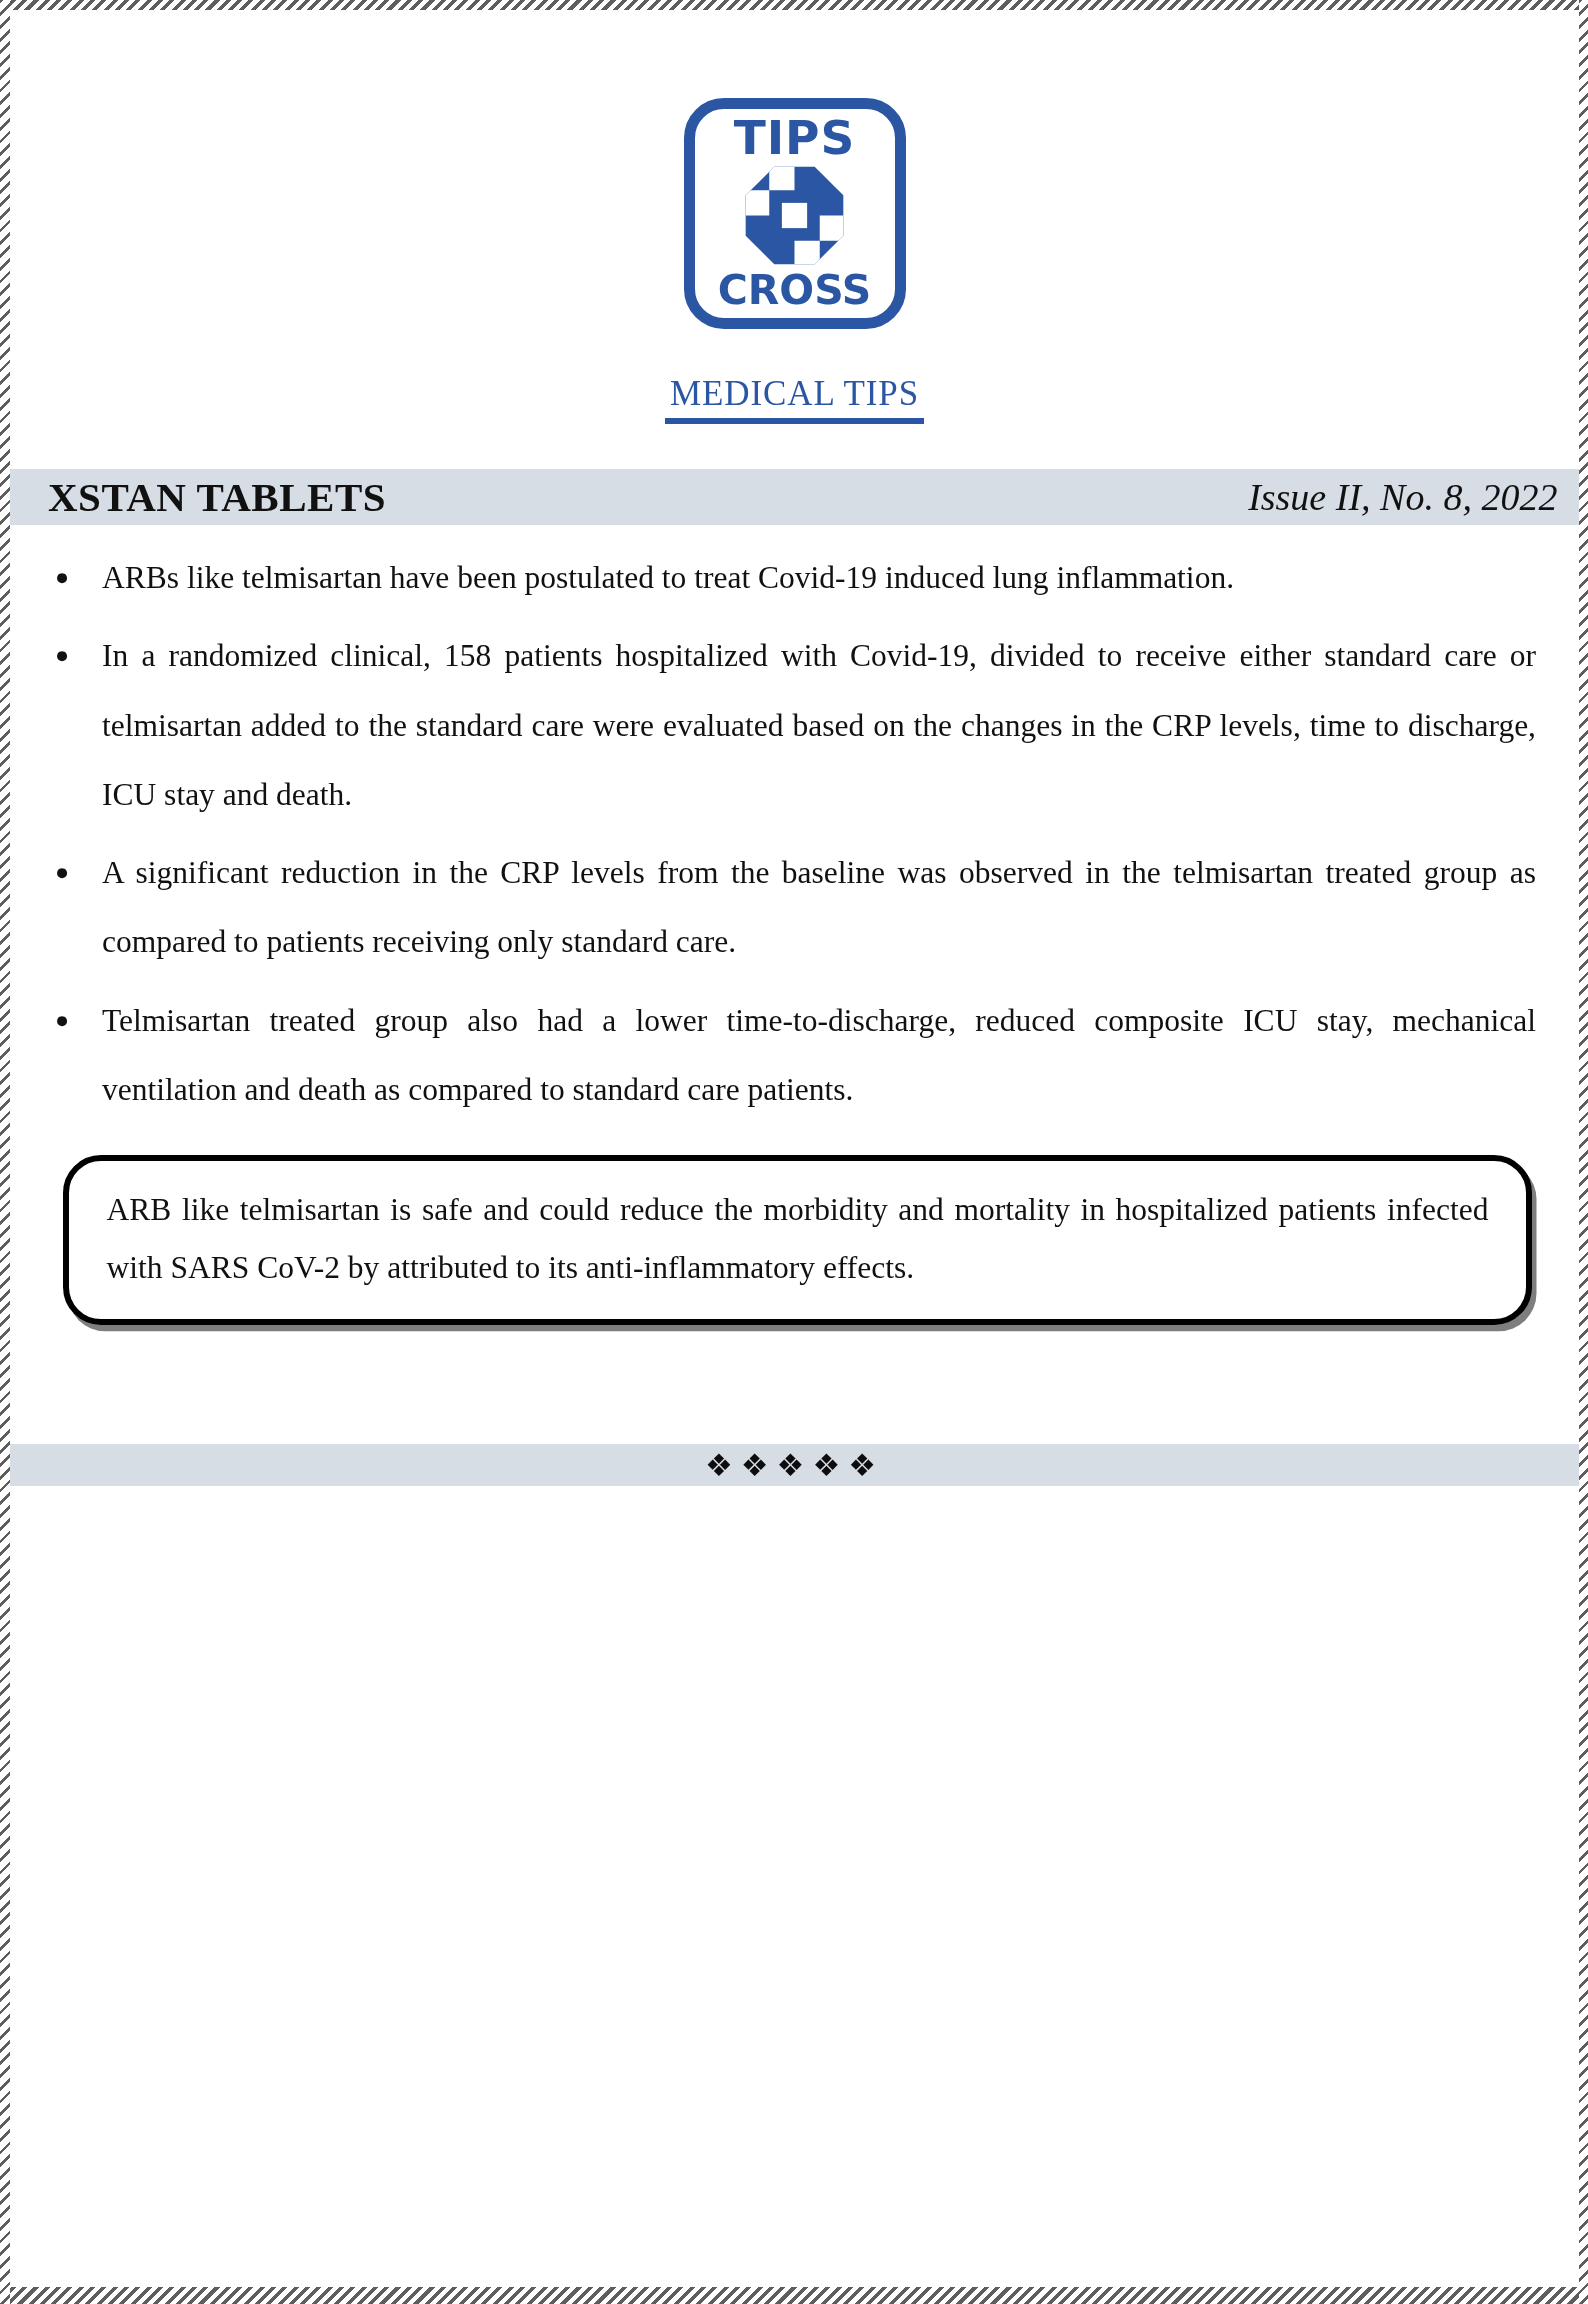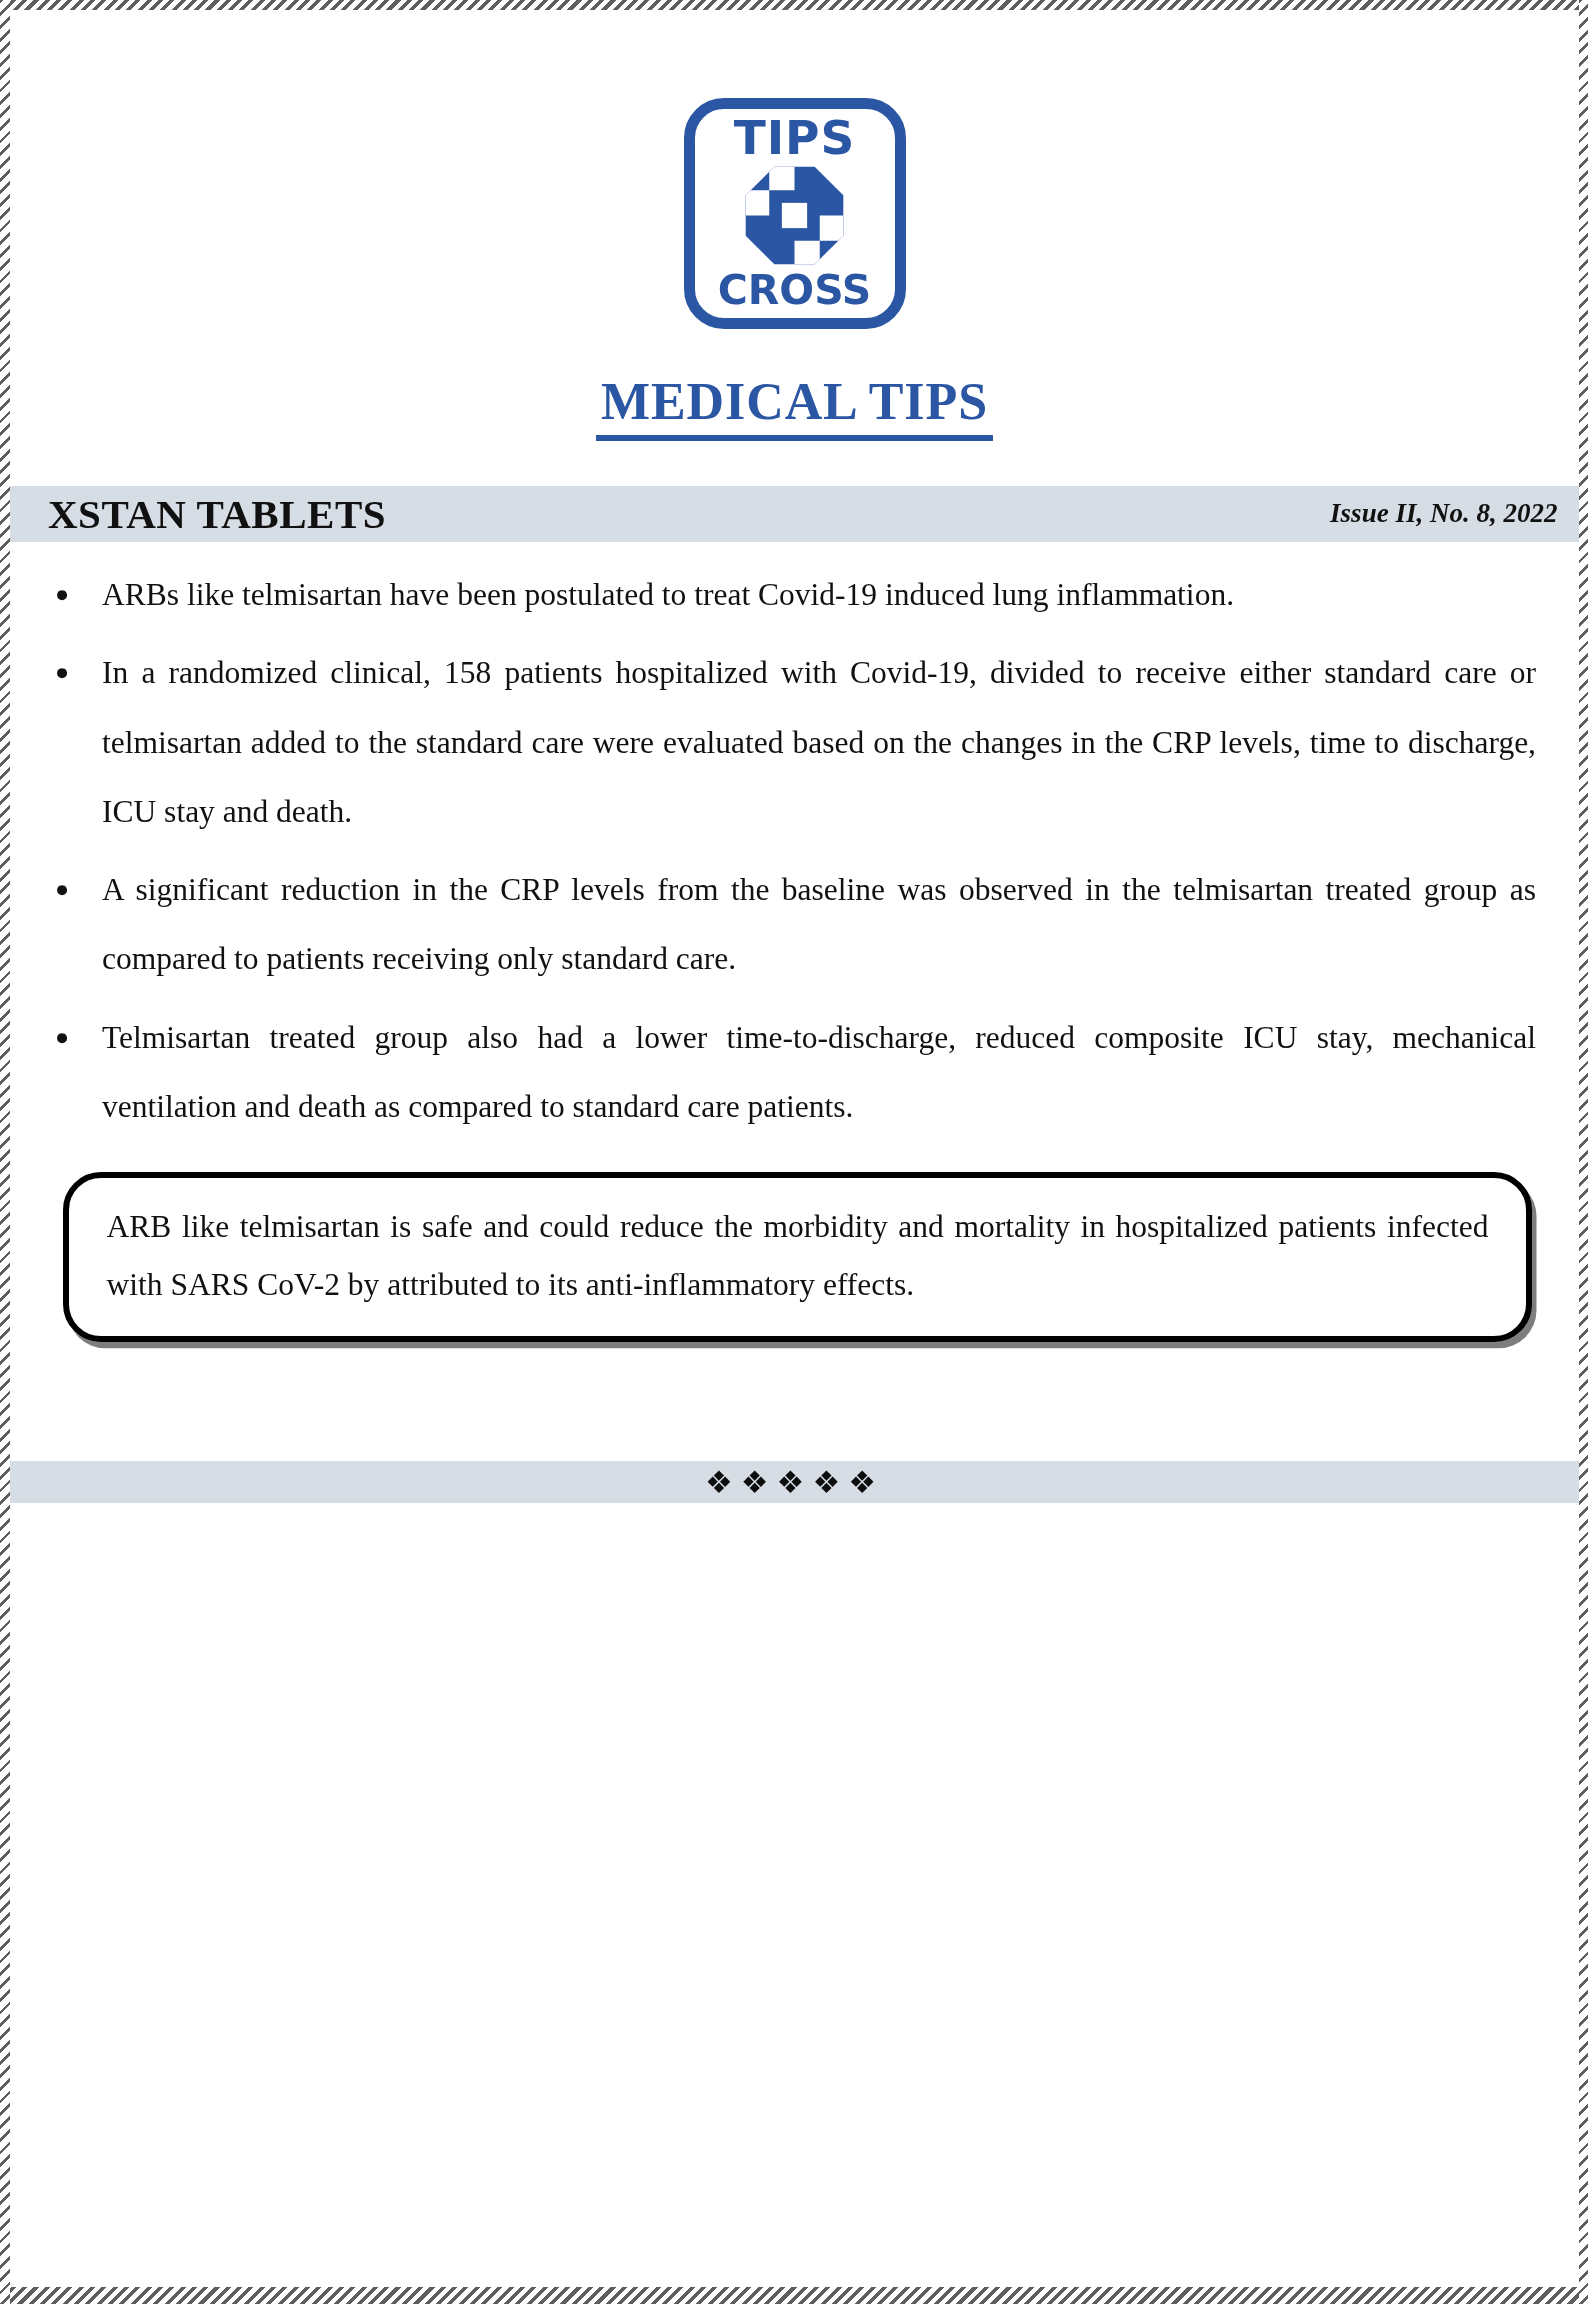--- a/index.html
+++ b/index.html
@@ -42,22 +42,22 @@
     line-height: 1.0;
   }
   .bc-word-top { font-size: 47px; }
   .bc-word-bottom { font-size: 41px; letter-spacing: 0px; }
   .bc-octagon { display: block; margin: 3.6px auto 3.6px auto; }
 
   
   .masthead { text-align: center; margin-top: 47px; }
   .masthead-title {
     display: inline-block;
-    font-size: 52px;
-    font-weight: bold;
+    font-size: 35px;
+    font-weight: normal;
     color: var(--blue);
     letter-spacing: 0.9px;
     padding: 0 5.4px 7.2px 5.4px;
     border-bottom: 6.3px solid var(--blue);
     line-height: 1.0;
   }
 
   
   .issue-bar {
     margin-top: 45px;
@@ -68,22 +68,22 @@
     justify-content: space-between;
     gap: 28px;
   }
   .issue-product {
     font-size: 41px;
     font-weight: bold;
     padding-left: 38px;
     letter-spacing: 0.5px;
   }
   .issue-number {
-    font-size: 27px;
-    font-weight: bold;
+    font-size: 38px;
+    font-weight: normal;
     font-style: italic;
     padding-right: 21.6px;
   }
 
   
   .article { padding: 0 43px 0 40px; }
   .article-title {
     margin-top: 52px;
     font-size: 41px;
     font-weight: bold;

